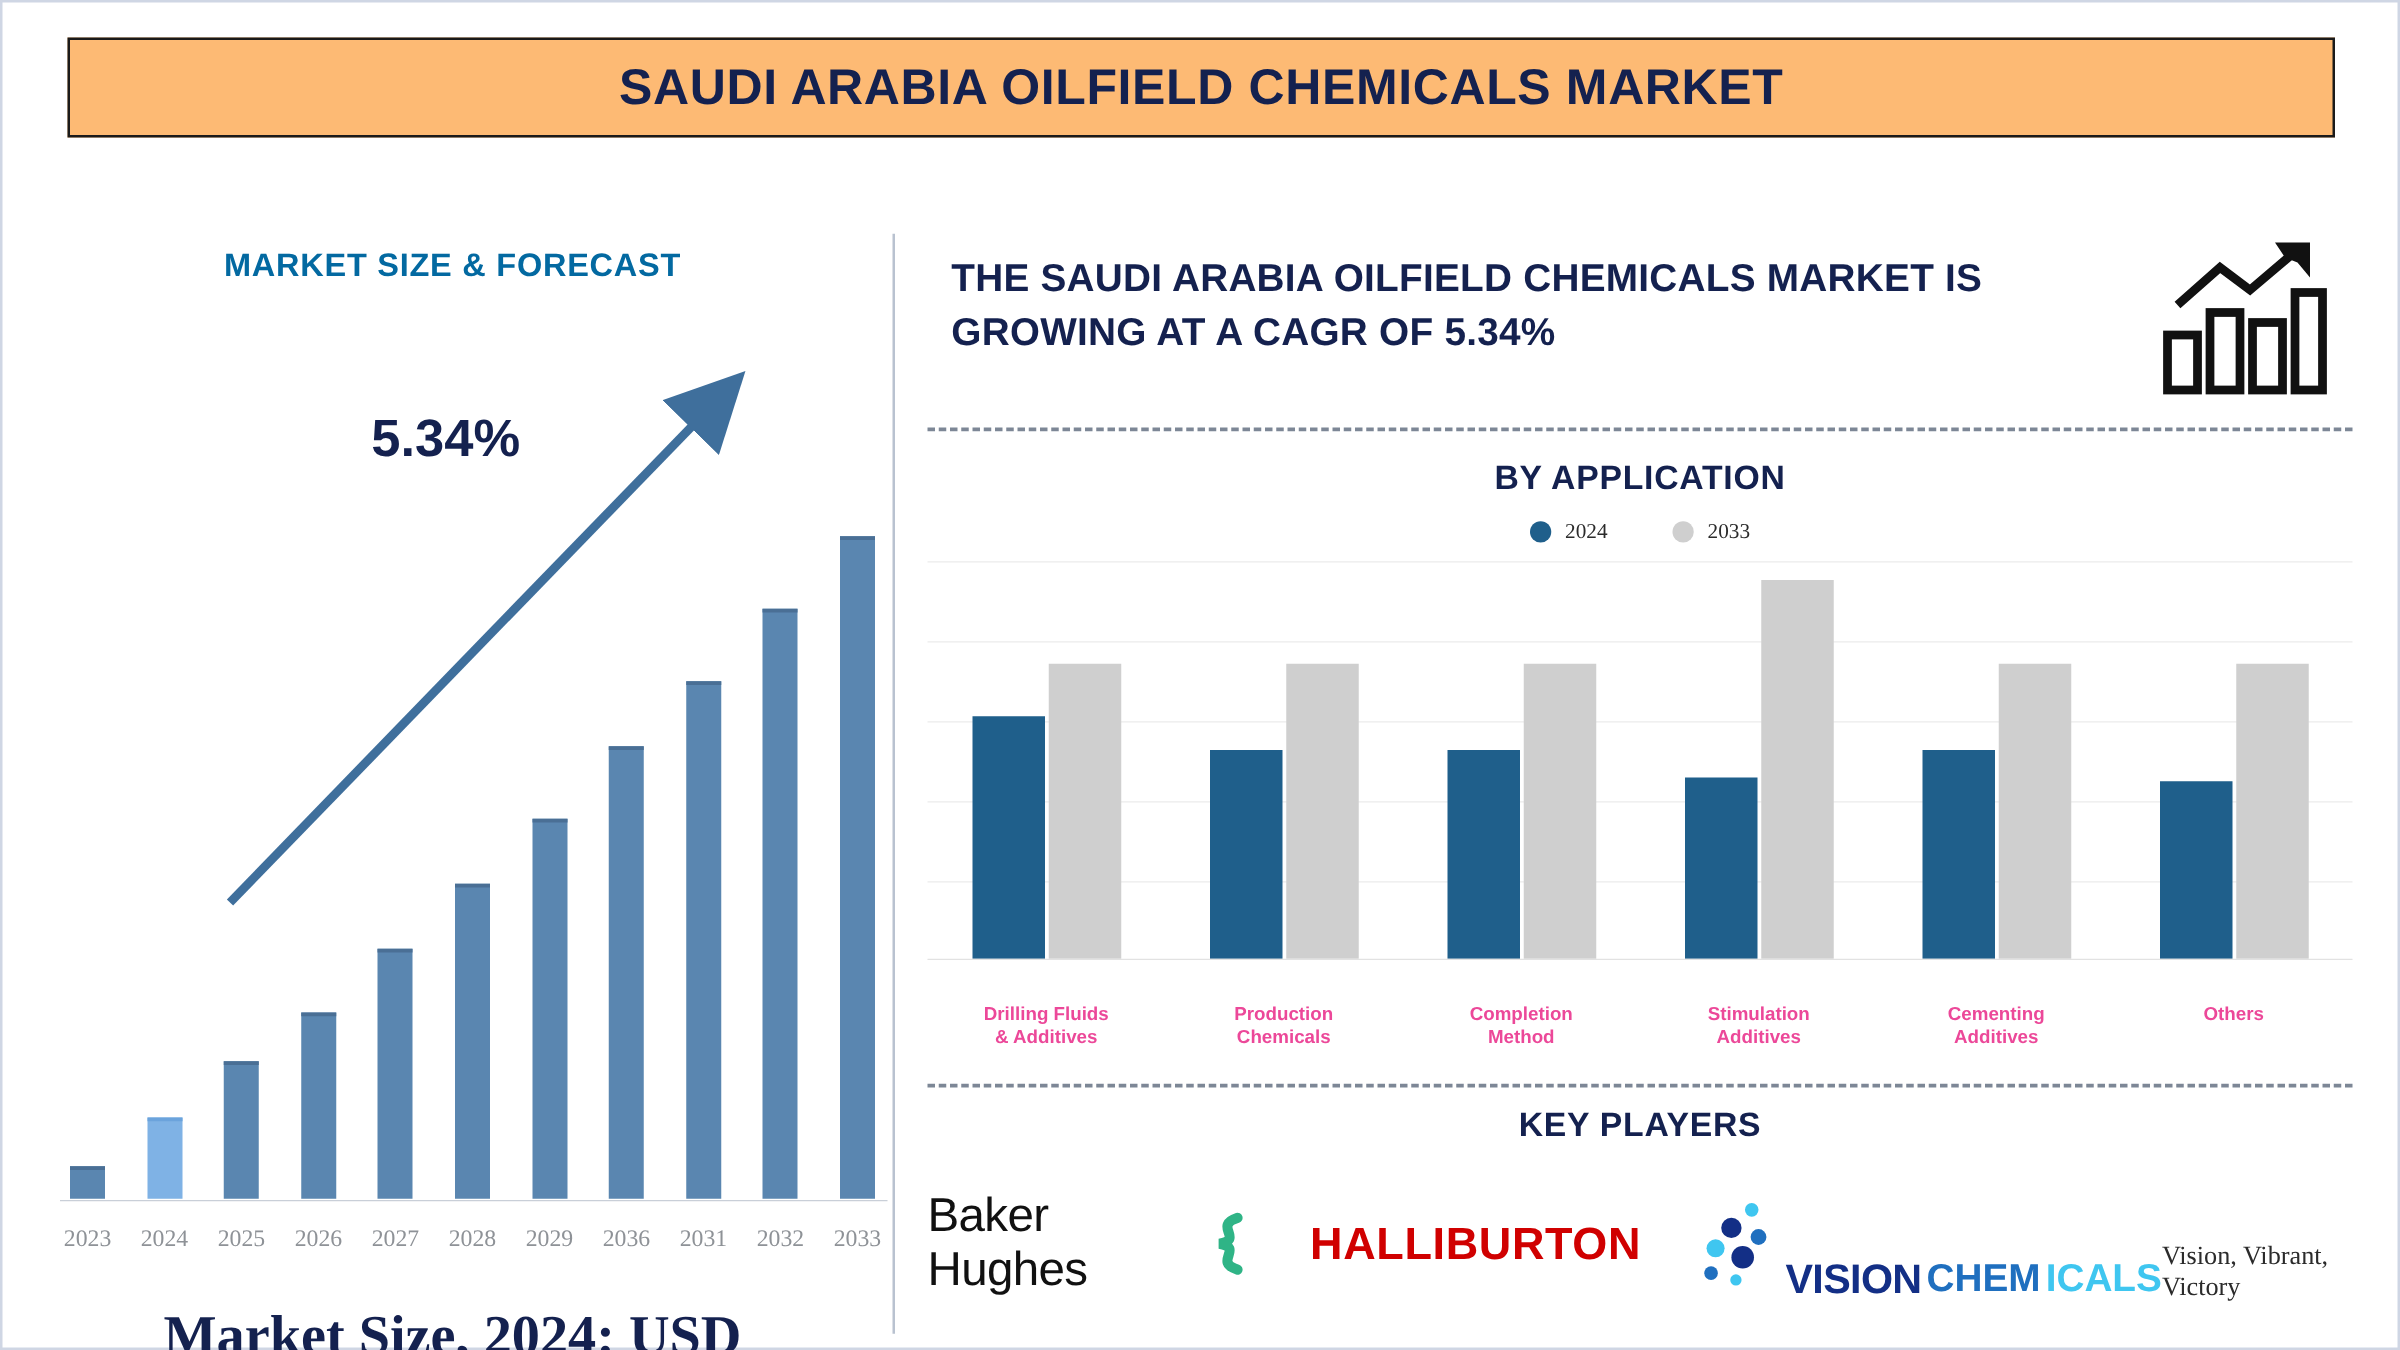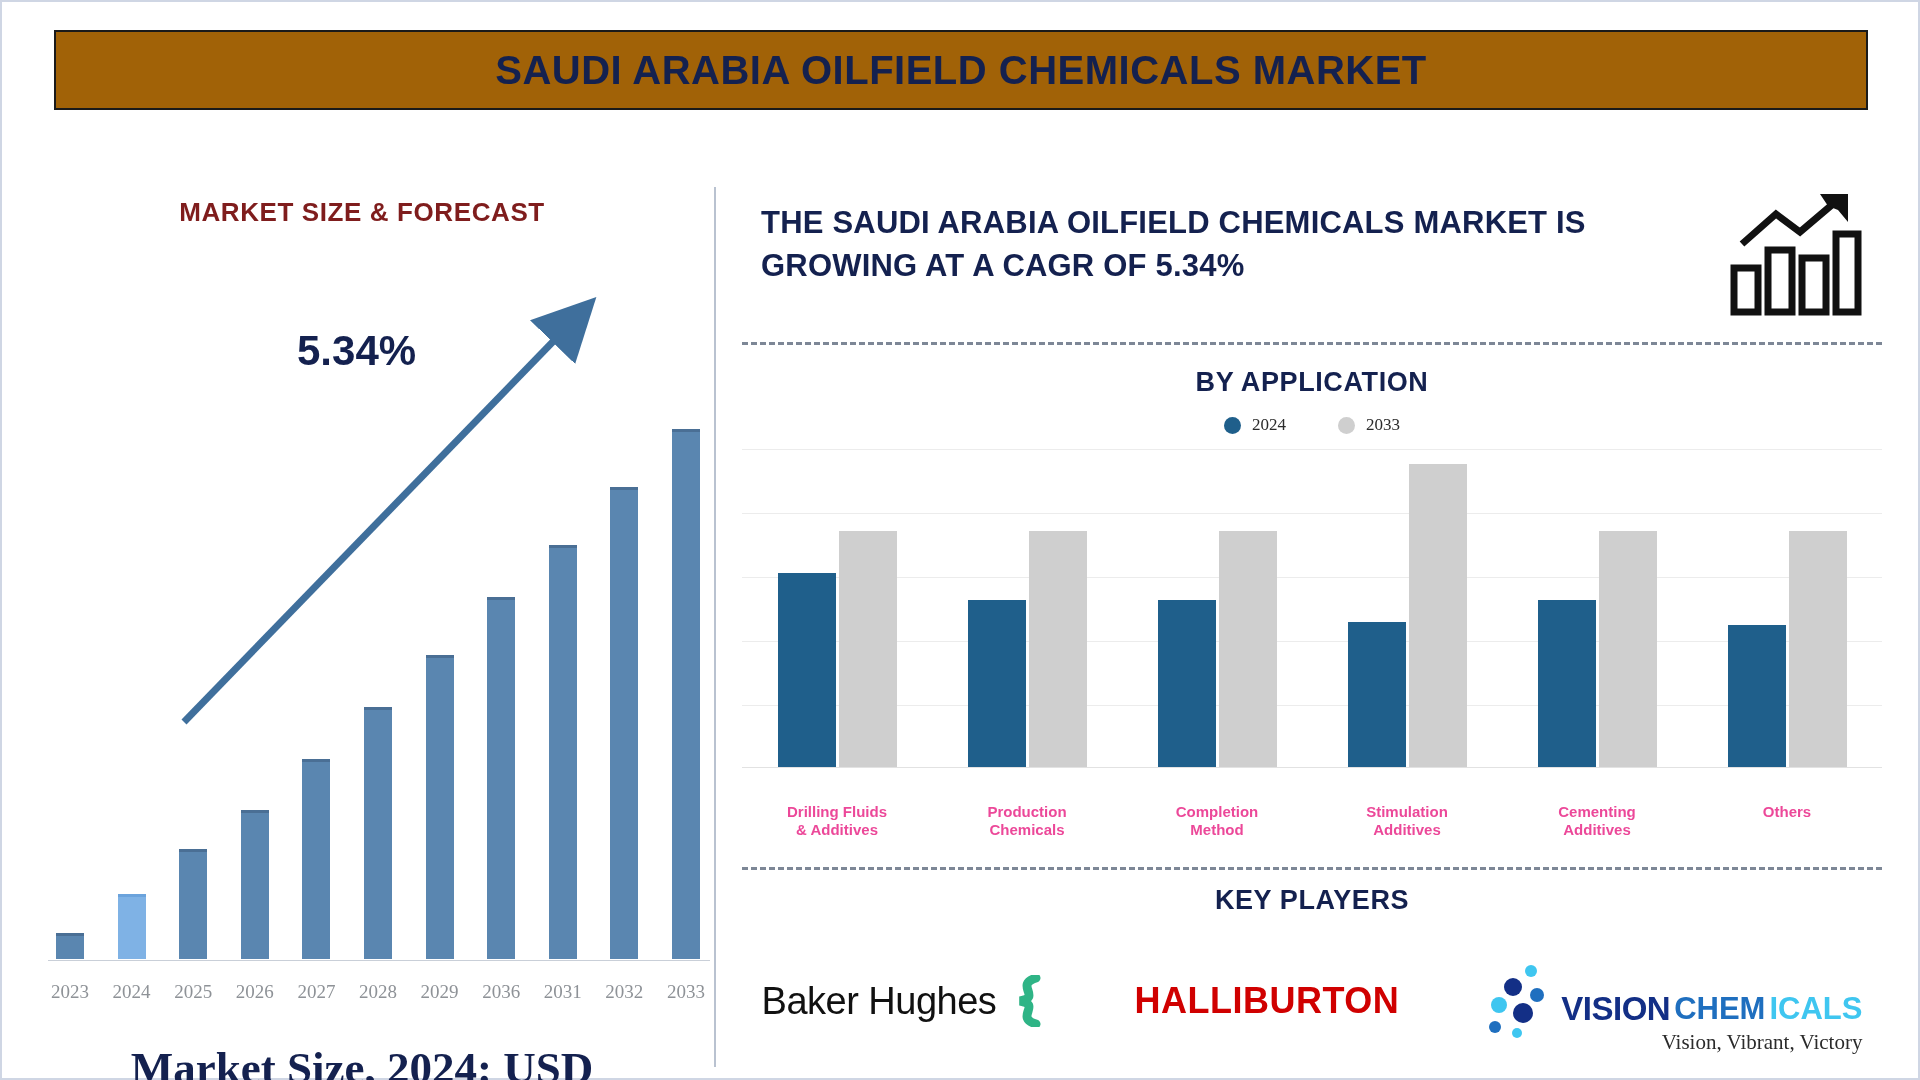--- a/index.html
+++ b/index.html
@@ -16,41 +16,41 @@
     border: 2px solid #cfd6e4;
   }
 
   
   .title-box {
     position: absolute;
     left: 52px; top: 28px;
     width: 1814px; height: 80px;
     border: 2px solid #1a1a1a;
     display: flex; align-items: center; justify-content: center;
-    background: #a16207;
+    background: #fdba74;
   }
   .title-text {
     font-size: 40px;
     font-weight: 700;
     letter-spacing: 0.5px;
     color: #14214f;
     white-space: nowrap;
   }
 
   
   .left-panel {
     position: absolute;
     left: 10px; top: 150px;
     width: 700px; height: 905px;
   }
   .left-heading {
     text-align: center;
     font-size: 26px;
     font-weight: 700;
-    color: #7f1d1d;
+    color: #0369a1;
     letter-spacing: 0.6px;
     margin-top: 45px;
   }
   .cagr-left {
     position: absolute;
     left: 285px; top: 175px;
     font-size: 42px;
     font-weight: 700;
     color: #14214f;
     font-family: Liberation Sans, sans-serif;
@@ -270,21 +270,21 @@
     font-family: "Liberation Sans", sans-serif;
     letter-spacing: -0.5px;
   }
   .bh-mark { margin-left: 10px; }
   .logo-hal {
     font-size: 36px;
     font-weight: 700;
     color: #d00000;
     letter-spacing: 0.5px;
   }
-  .logo-vision { display: flex; flex-direction: column; align-items: flex-end; margin-top: 43px; }
+  .logo-vision { display: flex; flex-direction: row; align-items: flex-end; margin-top: 43px; }
   .vision-row { display: flex; align-items: center; gap: 4px; }
   .vision-word {
     font-size: 33px; font-weight: 700; color: #132f86; letter-spacing: -0.5px;
   }
   .vision-chem {
     font-size: 31px; font-weight: 700; letter-spacing: 0px;
   }
   .vc-1 { color: #1f6fbf; }
   .vc-2 { color: #3fc6f0; }
   .vision-tag {

